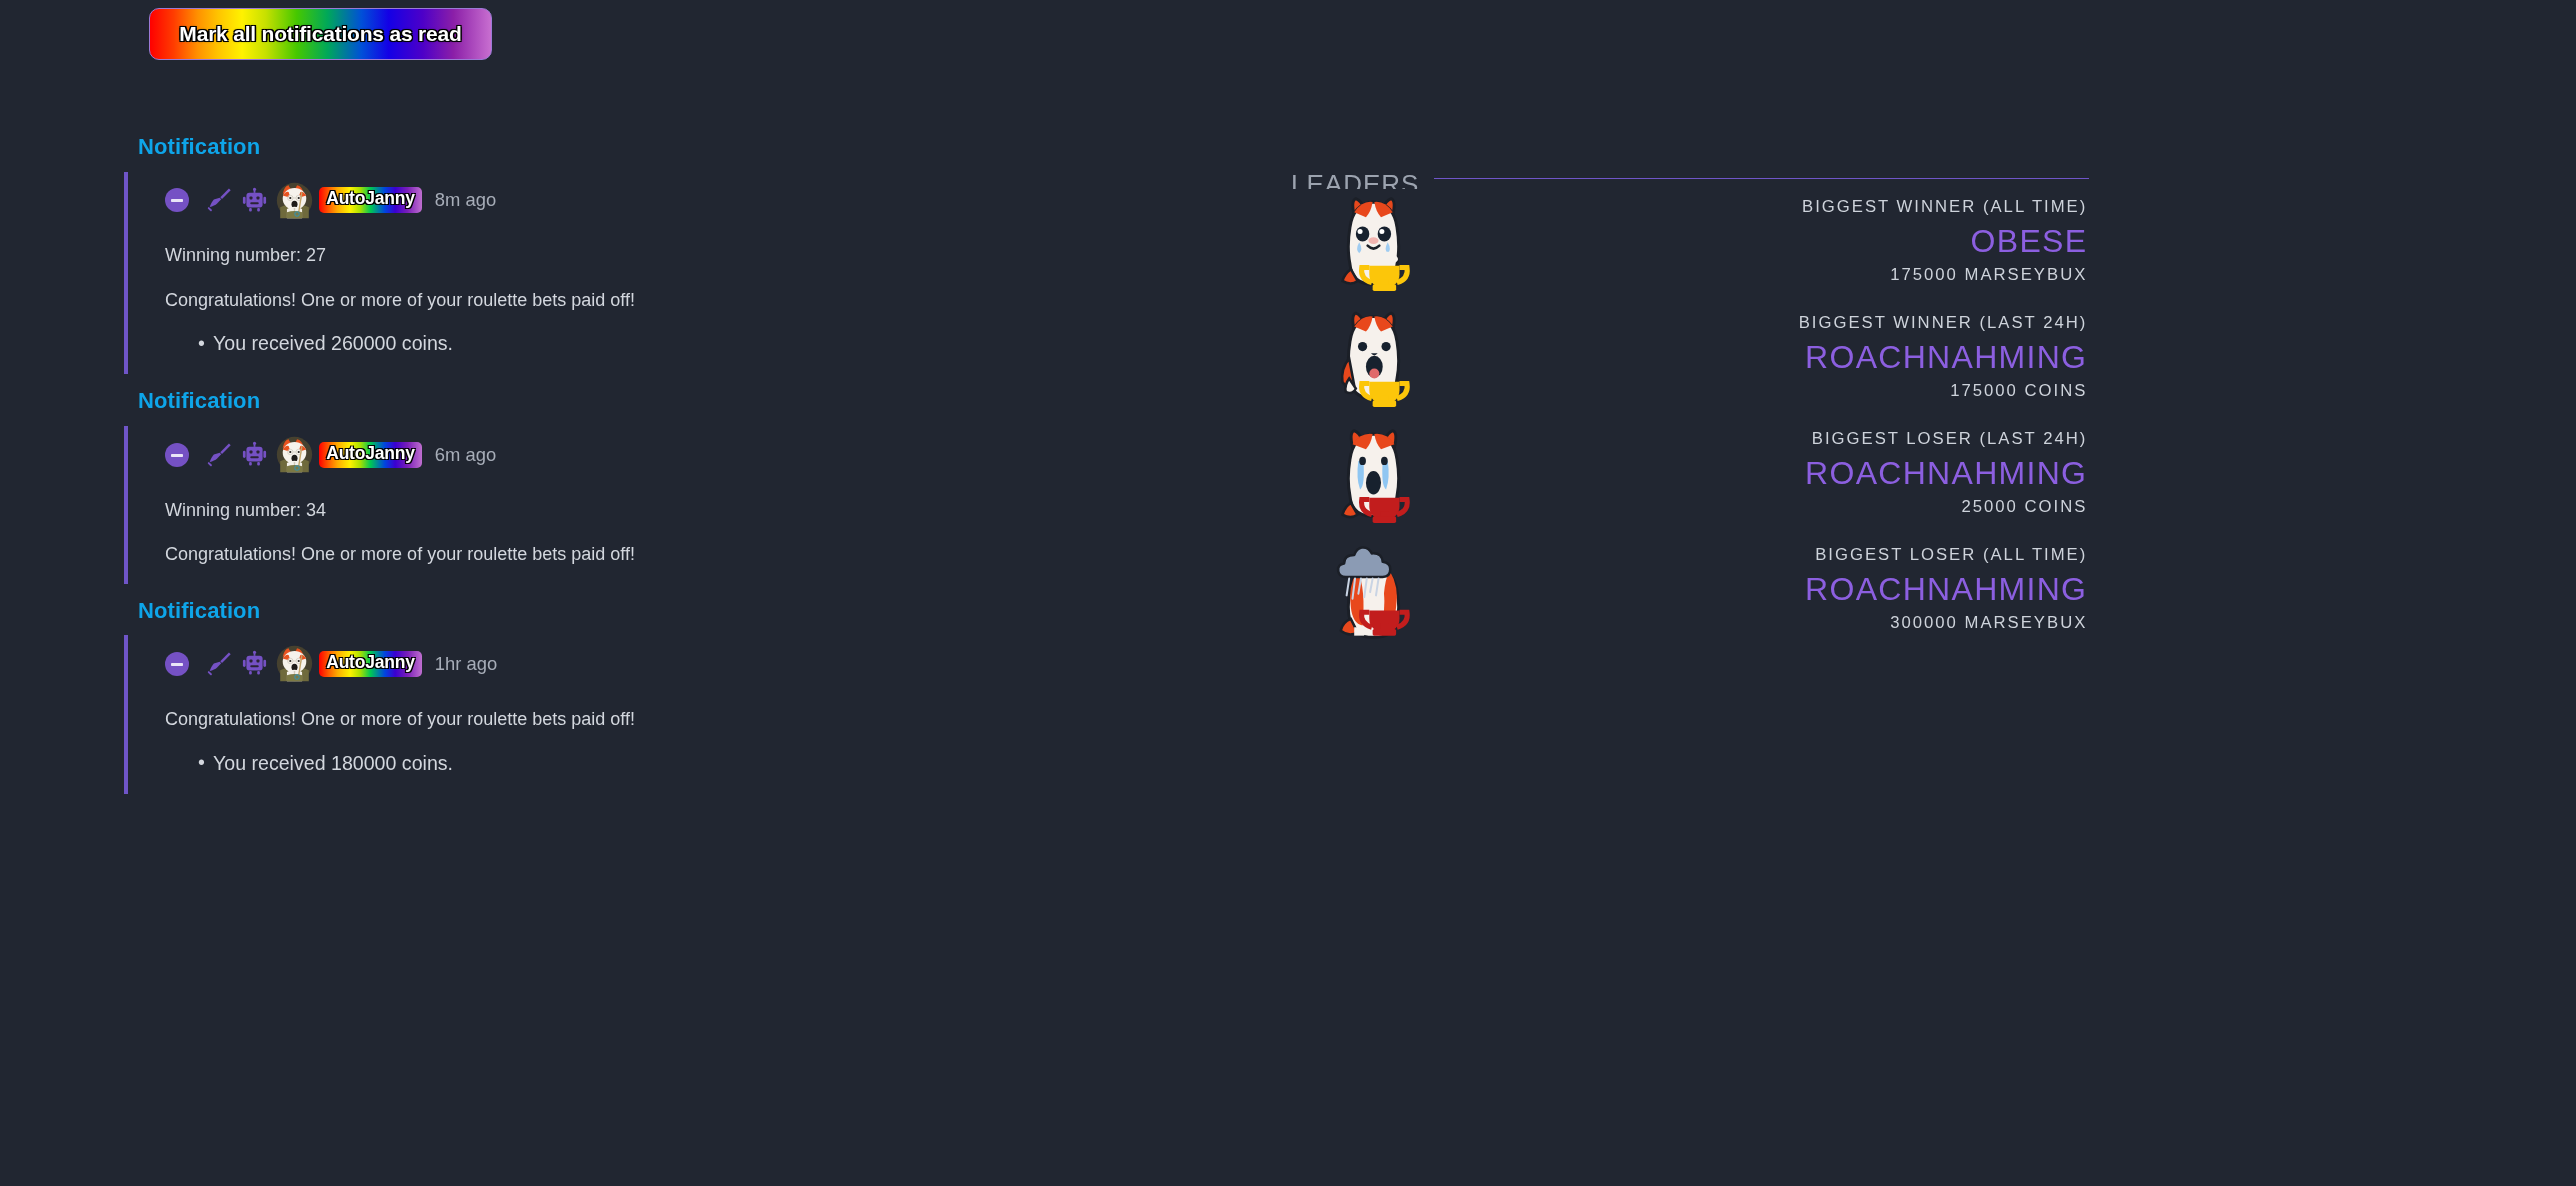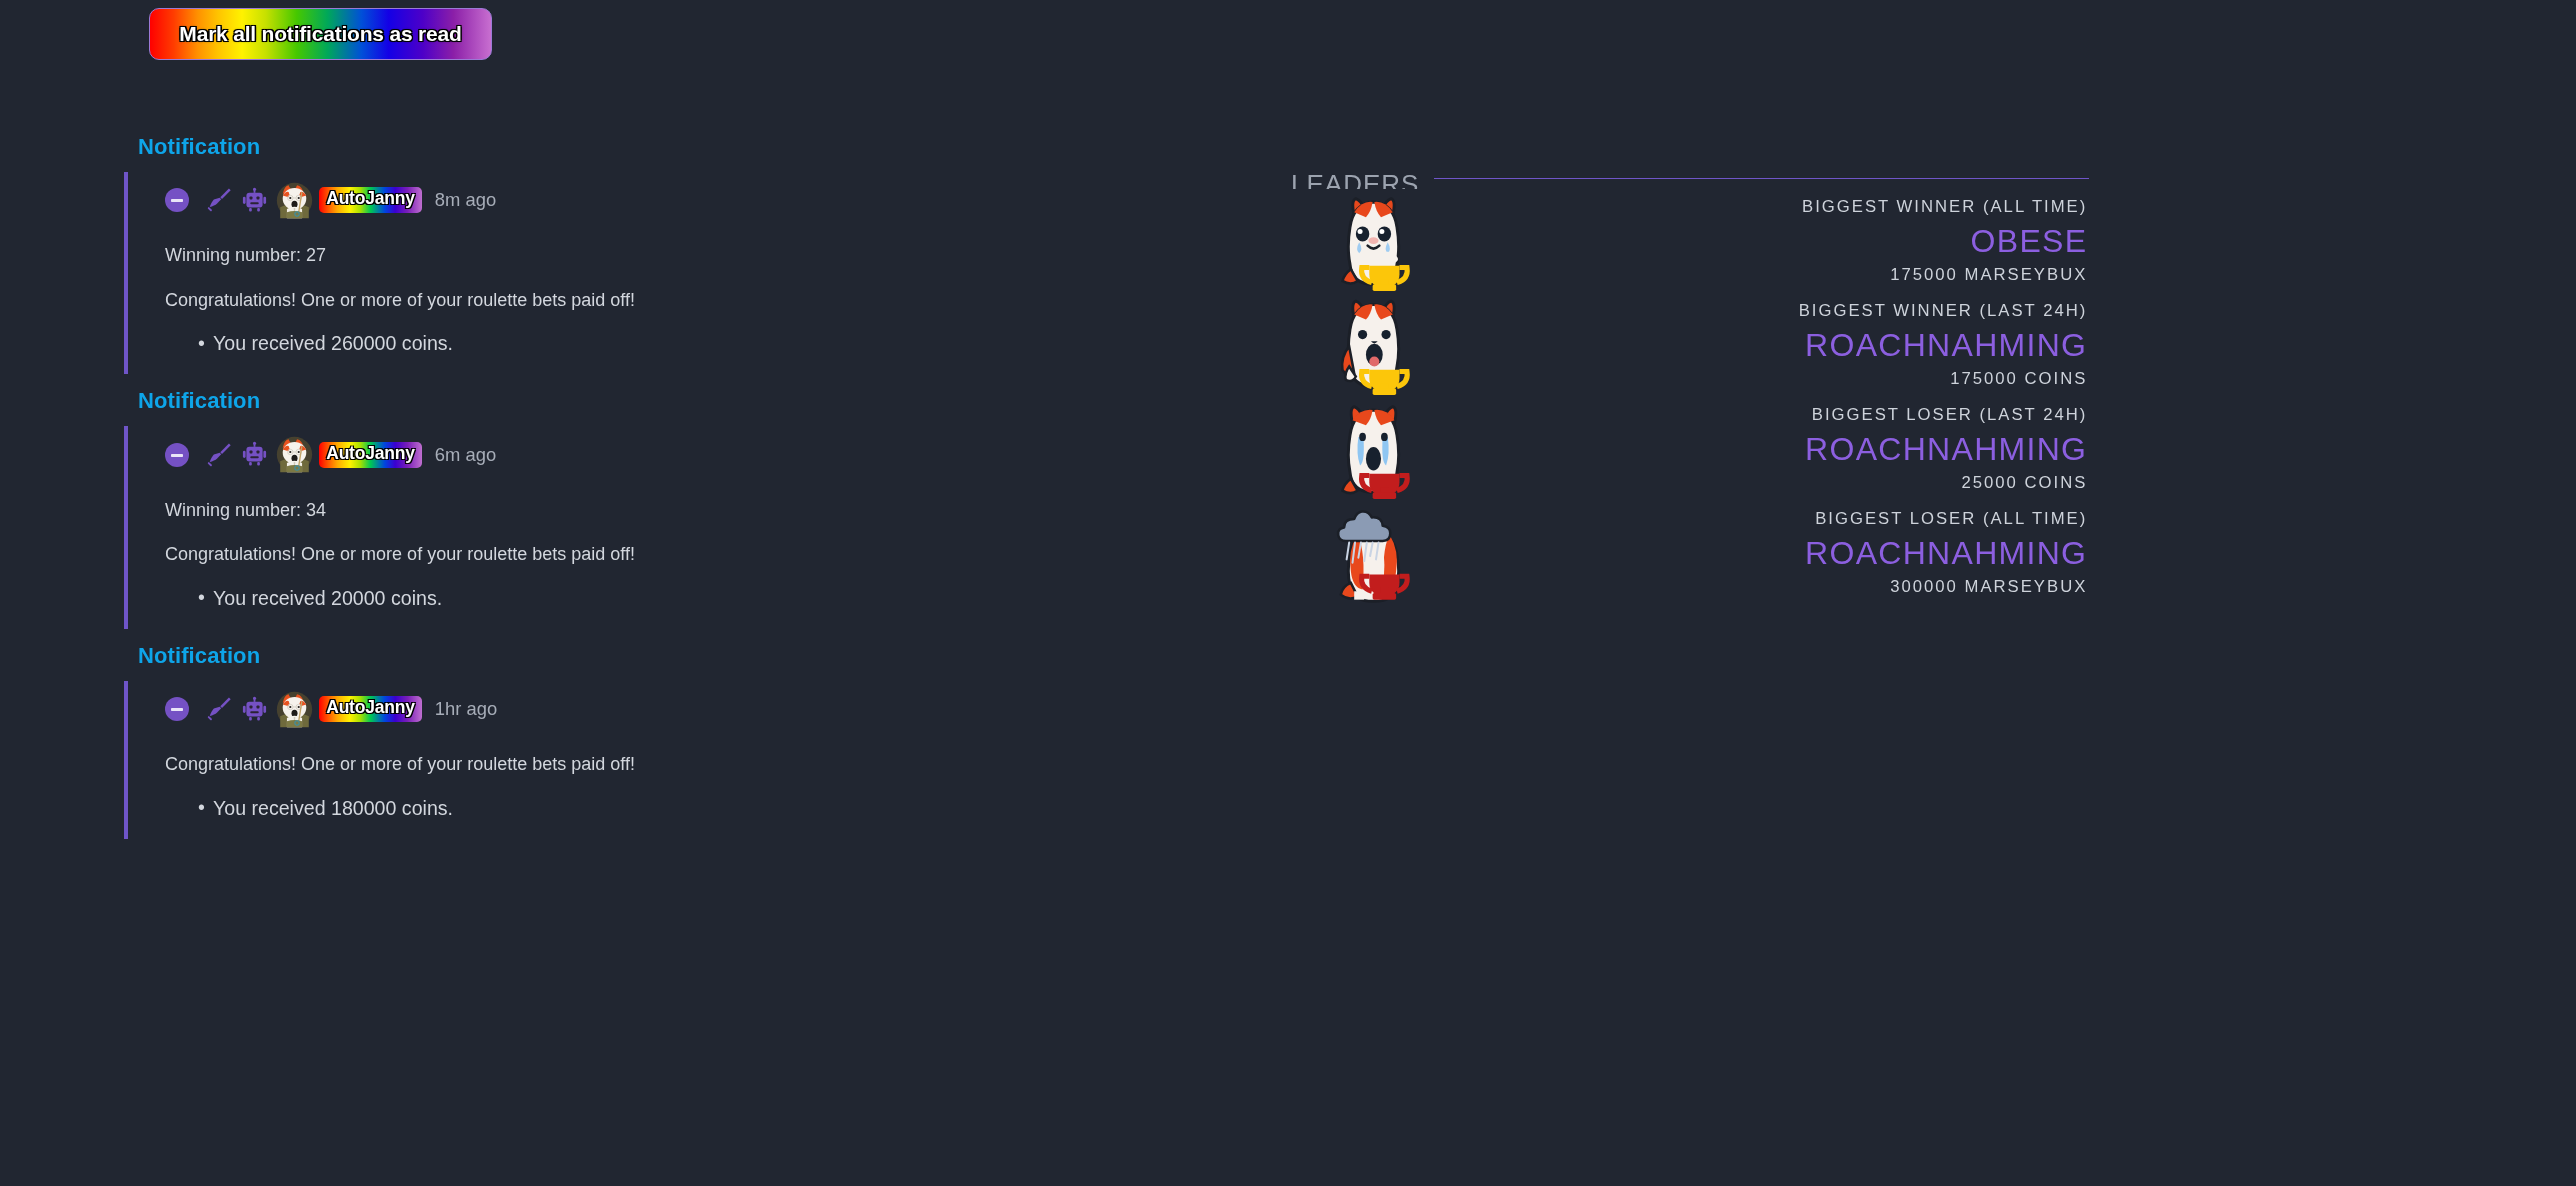--- a/index.html
+++ b/index.html
@@ -198,21 +198,21 @@
     top: 0.8px;
   }
 
   .leader-row {
     display: flex;
     align-items: center;
     justify-content: space-between;
     height: 104px;
     margin-top: 0;
   }
-  .leader-row + .leader-row { margin-top: 0px; }
+  .leader-row + .leader-row { margin-top: 12px; }
 
   .leader-mascot {
     width: 94px; height: 99px;
     flex: 0 0 auto;
     margin-left: 38px;
   }
   .leader-info {
     flex: 1 1 auto;
     text-align: right;
     padding-right: 1.7px;
@@ -353,23 +353,20 @@
               <path d="M13 36 q9 -3 18 0 v7 h-18 z" fill="#7d7a45"></path>
               <circle cx="25" cy="38" r="2.6" fill="none" stroke="#3a8fa8" stroke-width="1.2"></circle>
             </svg>
           </span>
           <span class="username-badge">AutoJanny</span>
           <span class="timestamp">6m ago</span>
         </div>
         <div class="notif-body">
           <p>Winning number: 34</p>
           <p>Congratulations! One or more of your roulette bets paid off!</p>
-          <ul>
-            <li>You received 20000 coins.</li>
-          </ul>
         </div>
       </div>
     </div>
 
     <div class="notif-block">
       <div class="notif-title">Notification</div>
       <div class="notif-card">
         <div class="notif-meta">
           <span class="icon-minus"></span>
           <svg class="icon-svg icon-broom" width="28" height="28" viewBox="0 0 24 24">

